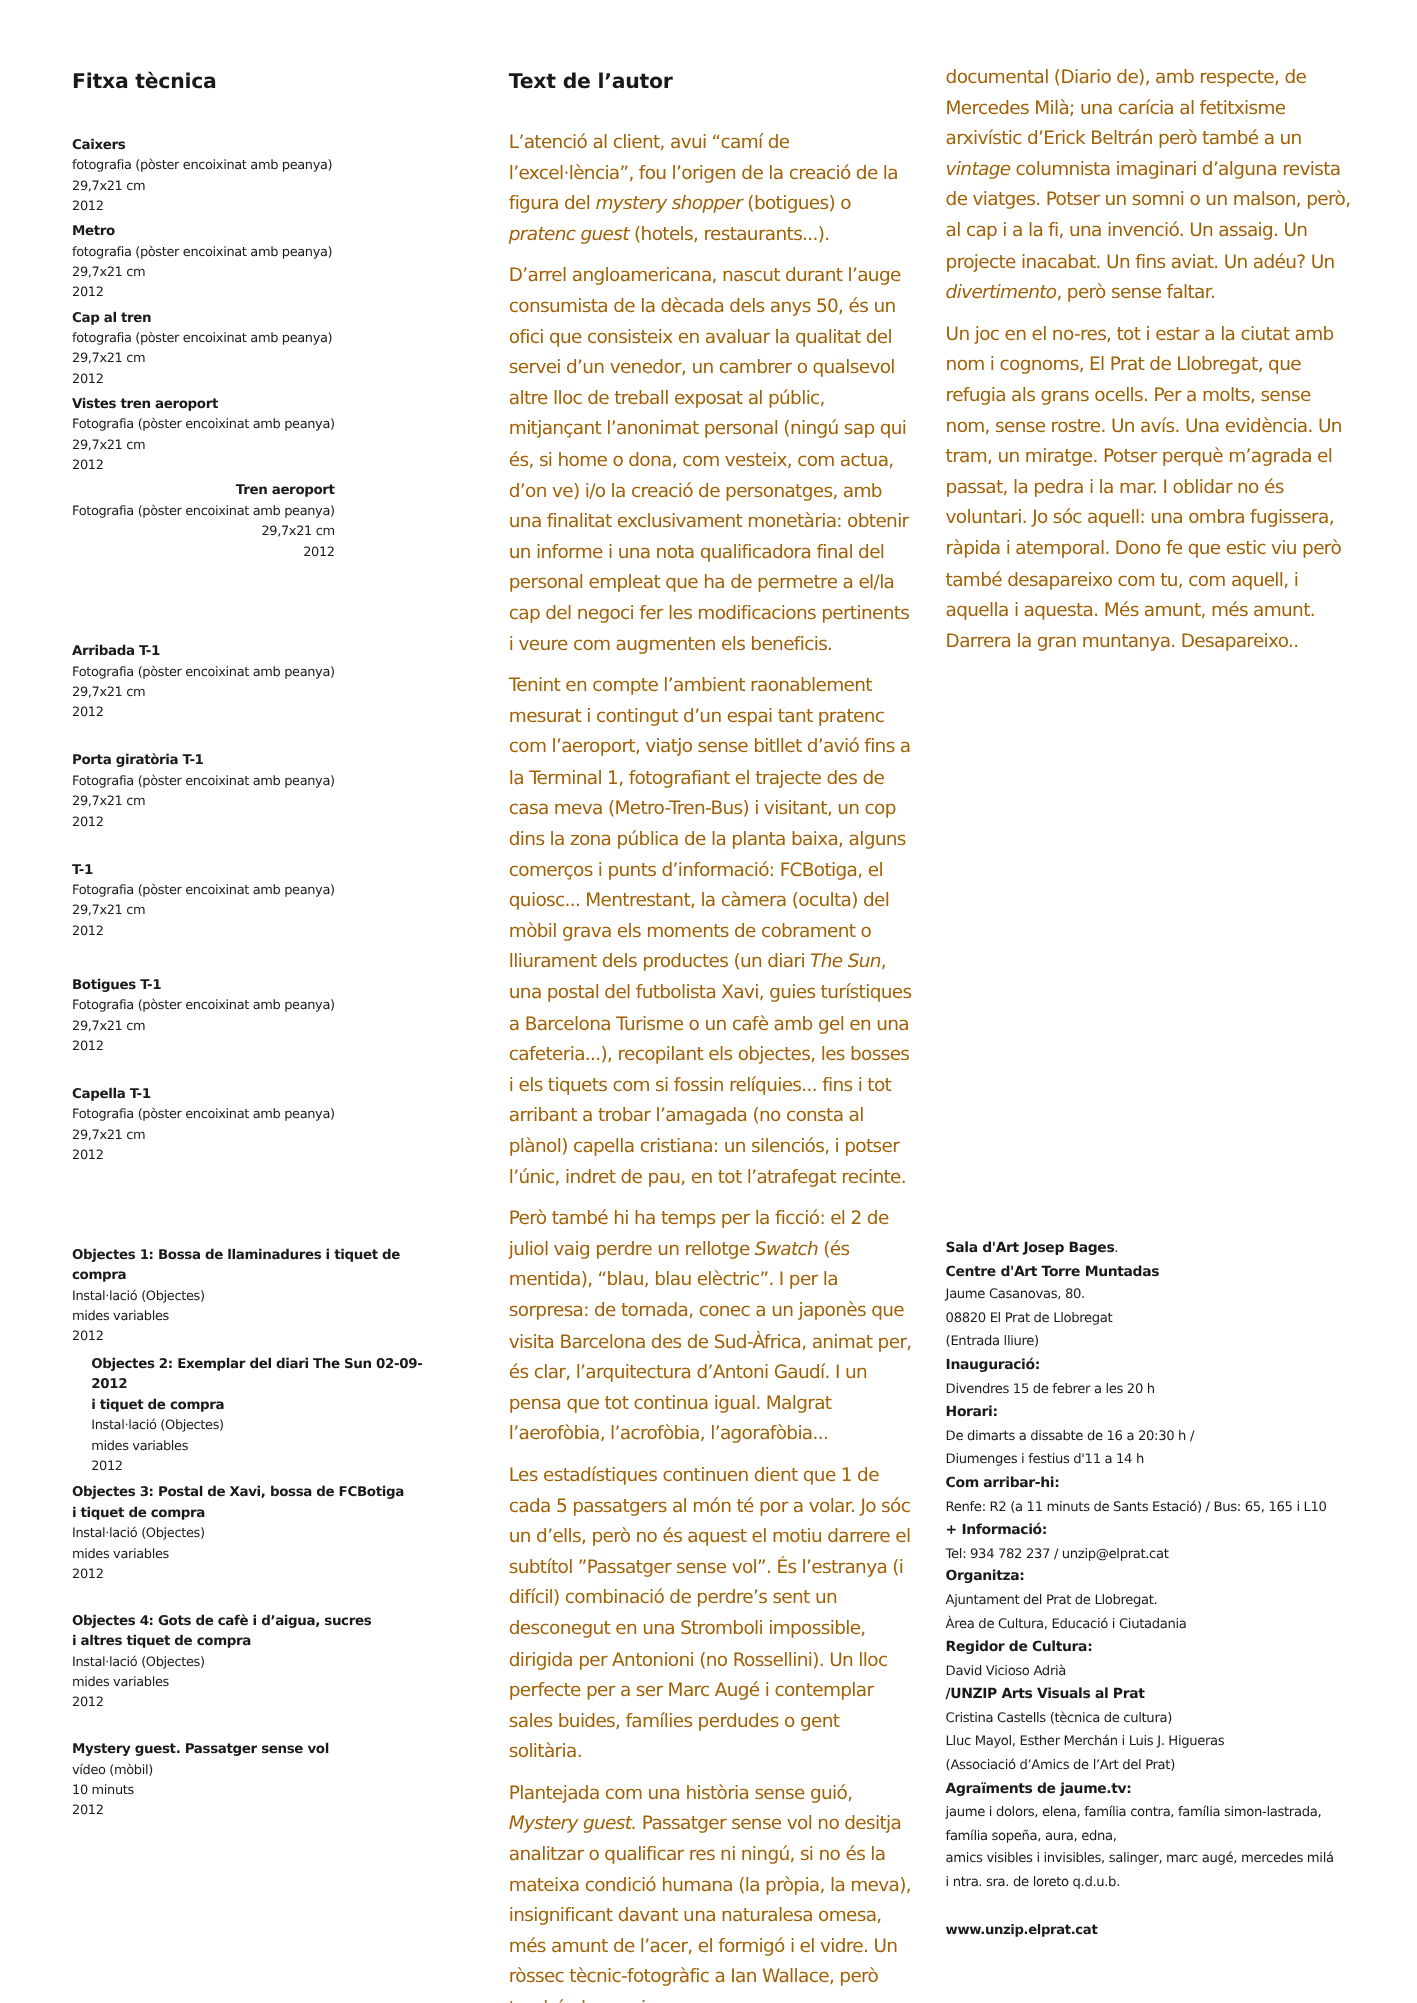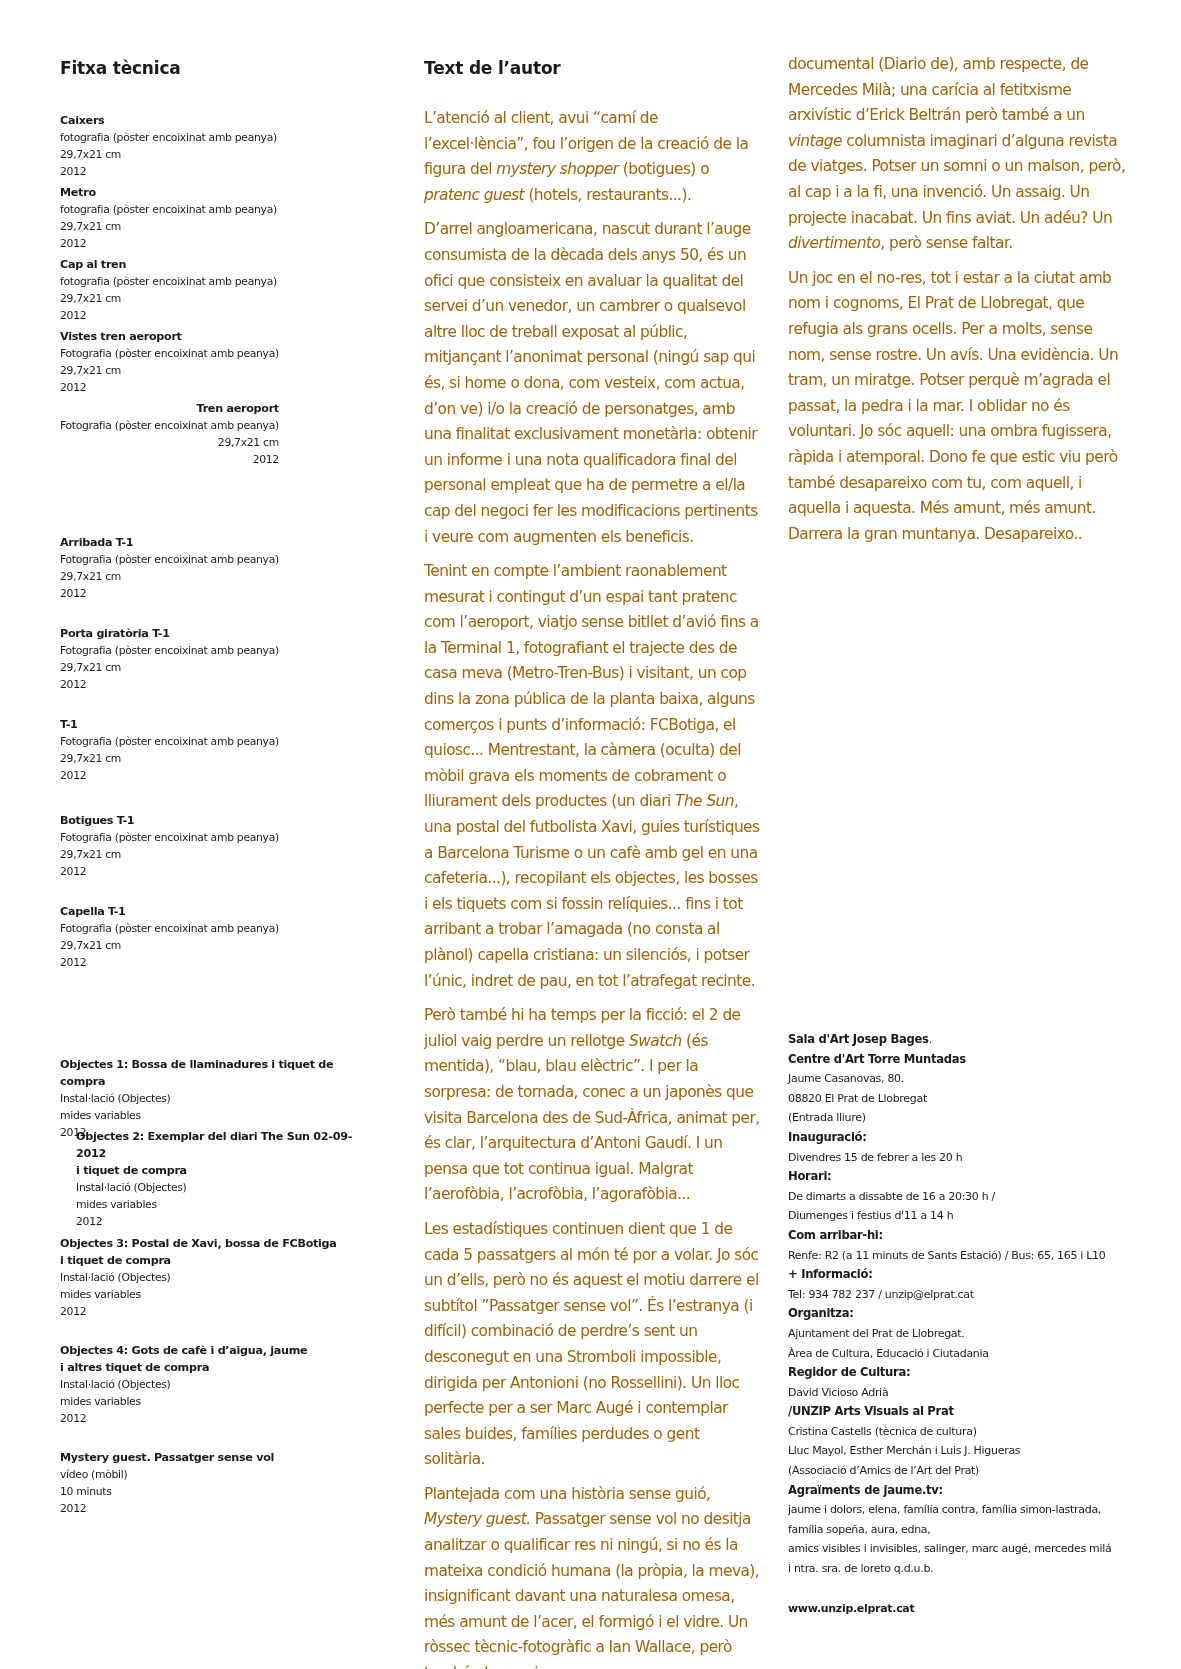--- a/index.html
+++ b/index.html
@@ -102,21 +102,21 @@
         <div>2012</div>
       </div>
       <div class="work" style="top: 903px;">
         <div class="t">
           <span>Capella T-1</span>
         </div>
         <div>Fotografia (pòster encoixinat amb peanya)</div>
         <div>29,7x21 cm</div>
         <div>2012</div>
       </div>
-      <div class="work" style="top: 1037px; margin-top: 19px;">
+      <div class="work" style="top: 1037px;">
         <div class="t">
           <span>Objectes 1: Bossa de llaminadures i tiquet de compra</span>
         </div>
         <div>Instal·lació (Objectes)</div>
         <div>mides variables</div>
         <div>2012</div>
       </div>
       <div class="work" style="top: 1128px; margin-left: 16px;">
         <div class="t">
           <span>Objectes 2: Exemplar del diari The Sun 02-09-2012</span>
@@ -130,21 +130,21 @@
         <div class="t">
           <span>Objectes 3: Postal de Xavi, bossa de FCBotiga</span>
           <span>i tiquet de compra</span>
         </div>
         <div>Instal·lació (Objectes)</div>
         <div>mides variables</div>
         <div>2012</div>
       </div>
       <div class="work" style="top: 1342px;">
         <div class="t">
-          <span>Objectes 4: Gots de cafè i d’aigua, jaume</span>
+          <span>Objectes 4: Gots de cafè i d’aigua, sucres</span>
           <span>i altres tiquet de compra</span>
         </div>
         <div>Instal·lació (Objectes)</div>
         <div>mides variables</div>
         <div>2012</div>
       </div>
       <div class="work" style="top: 1449px;">
         <div class="t">
           <span>Mystery guest. Passatger sense vol</span>
         </div>

